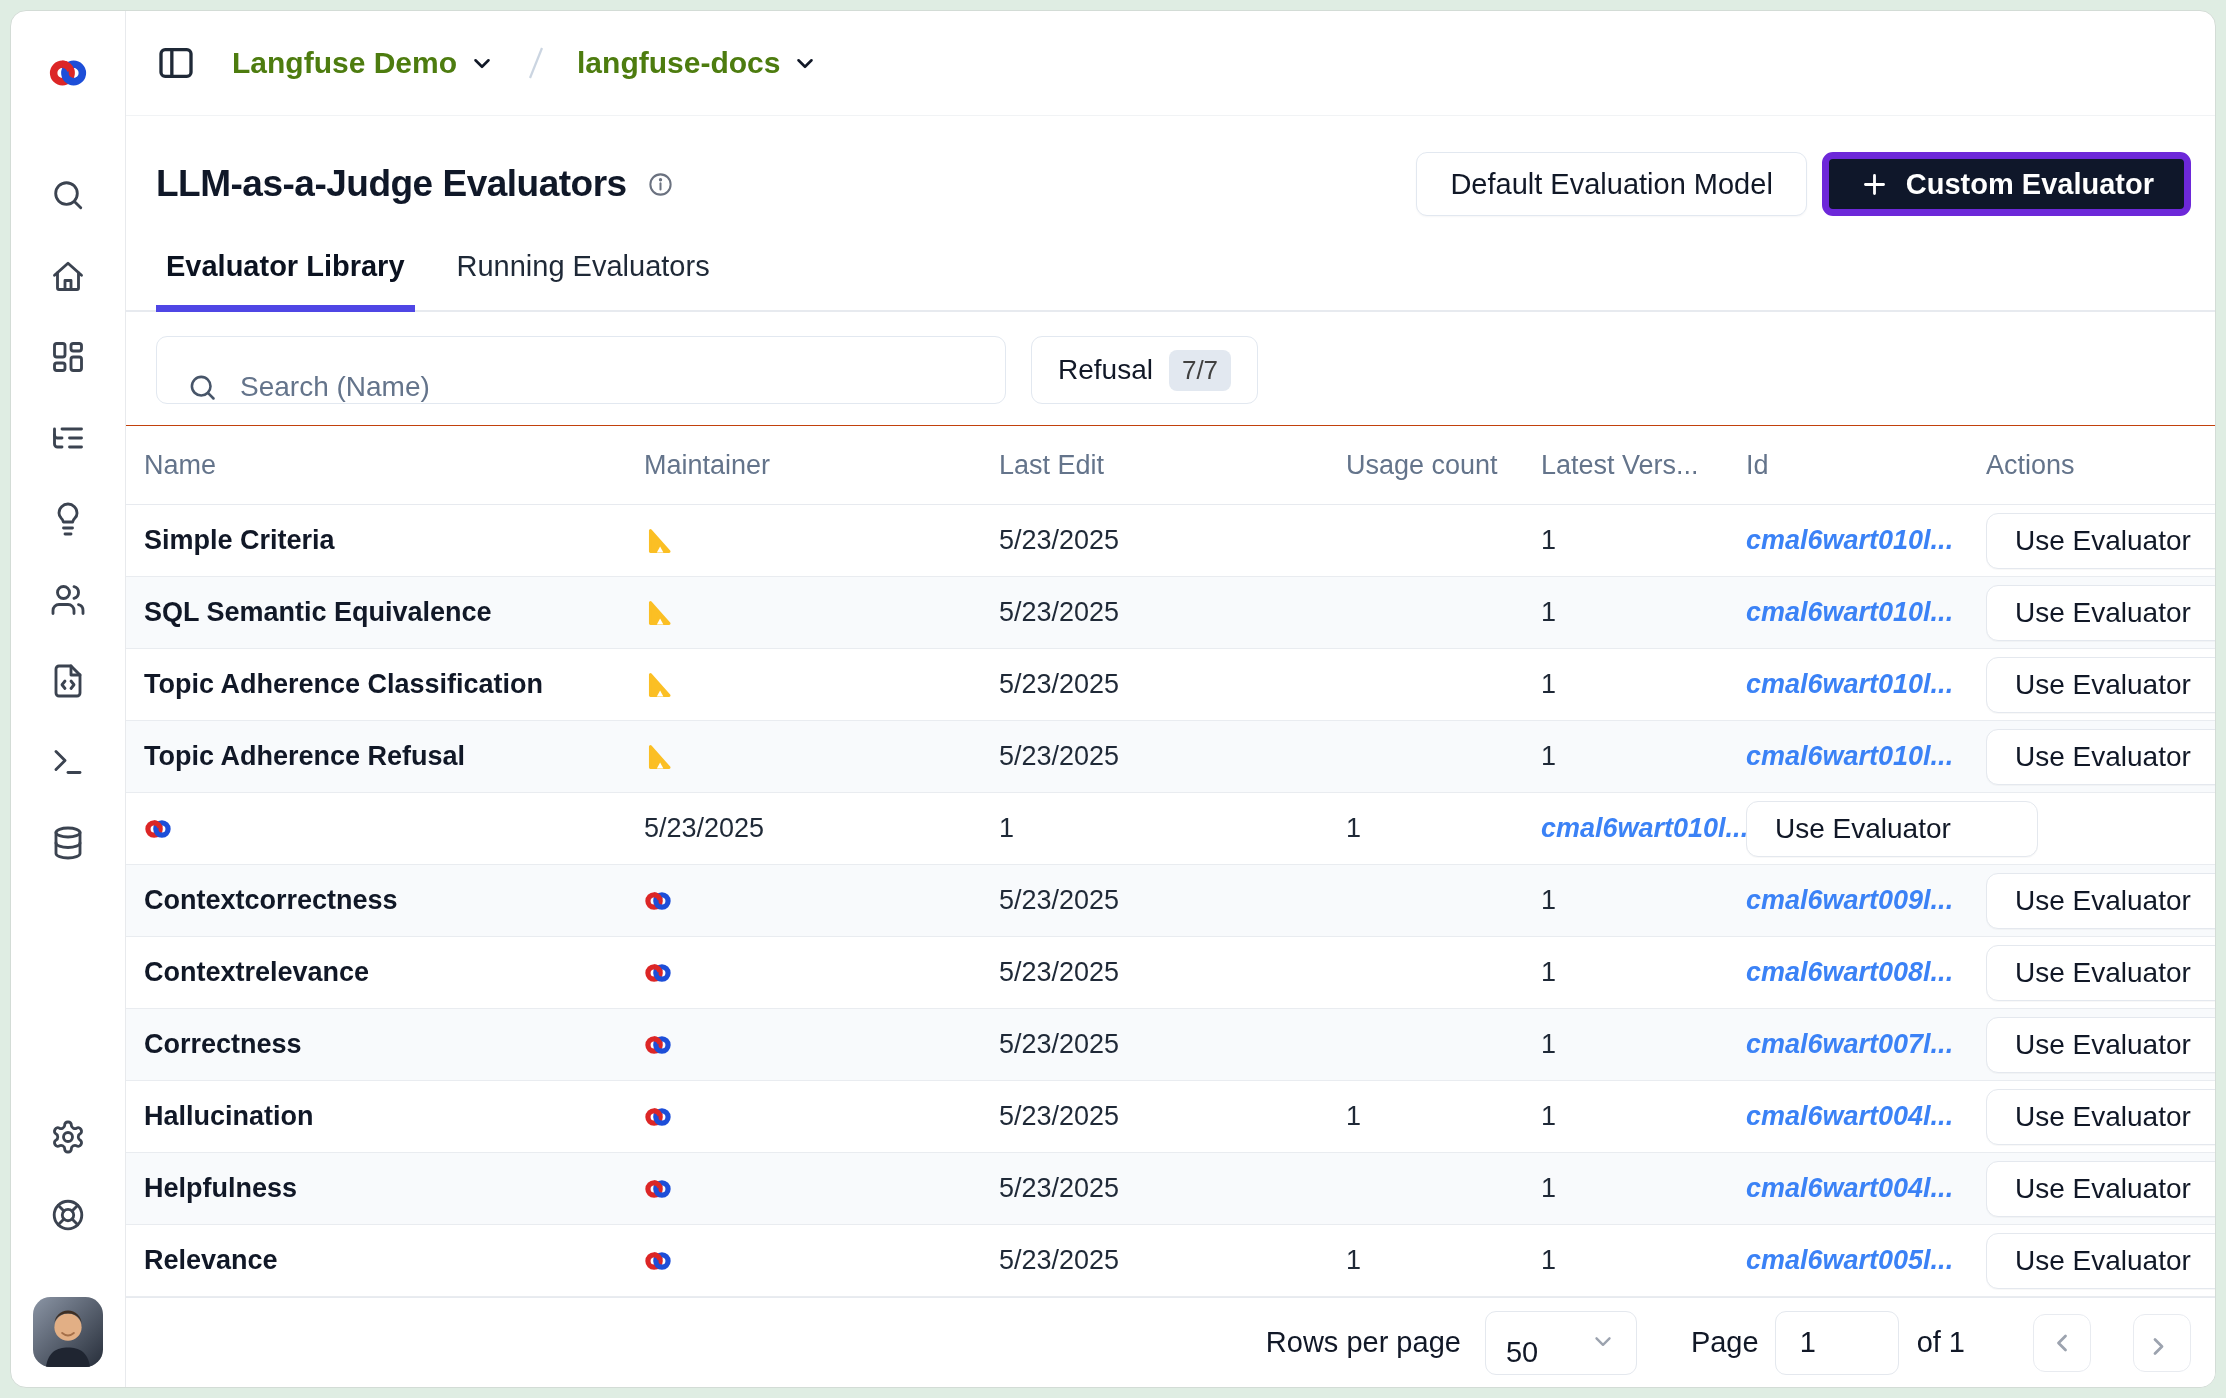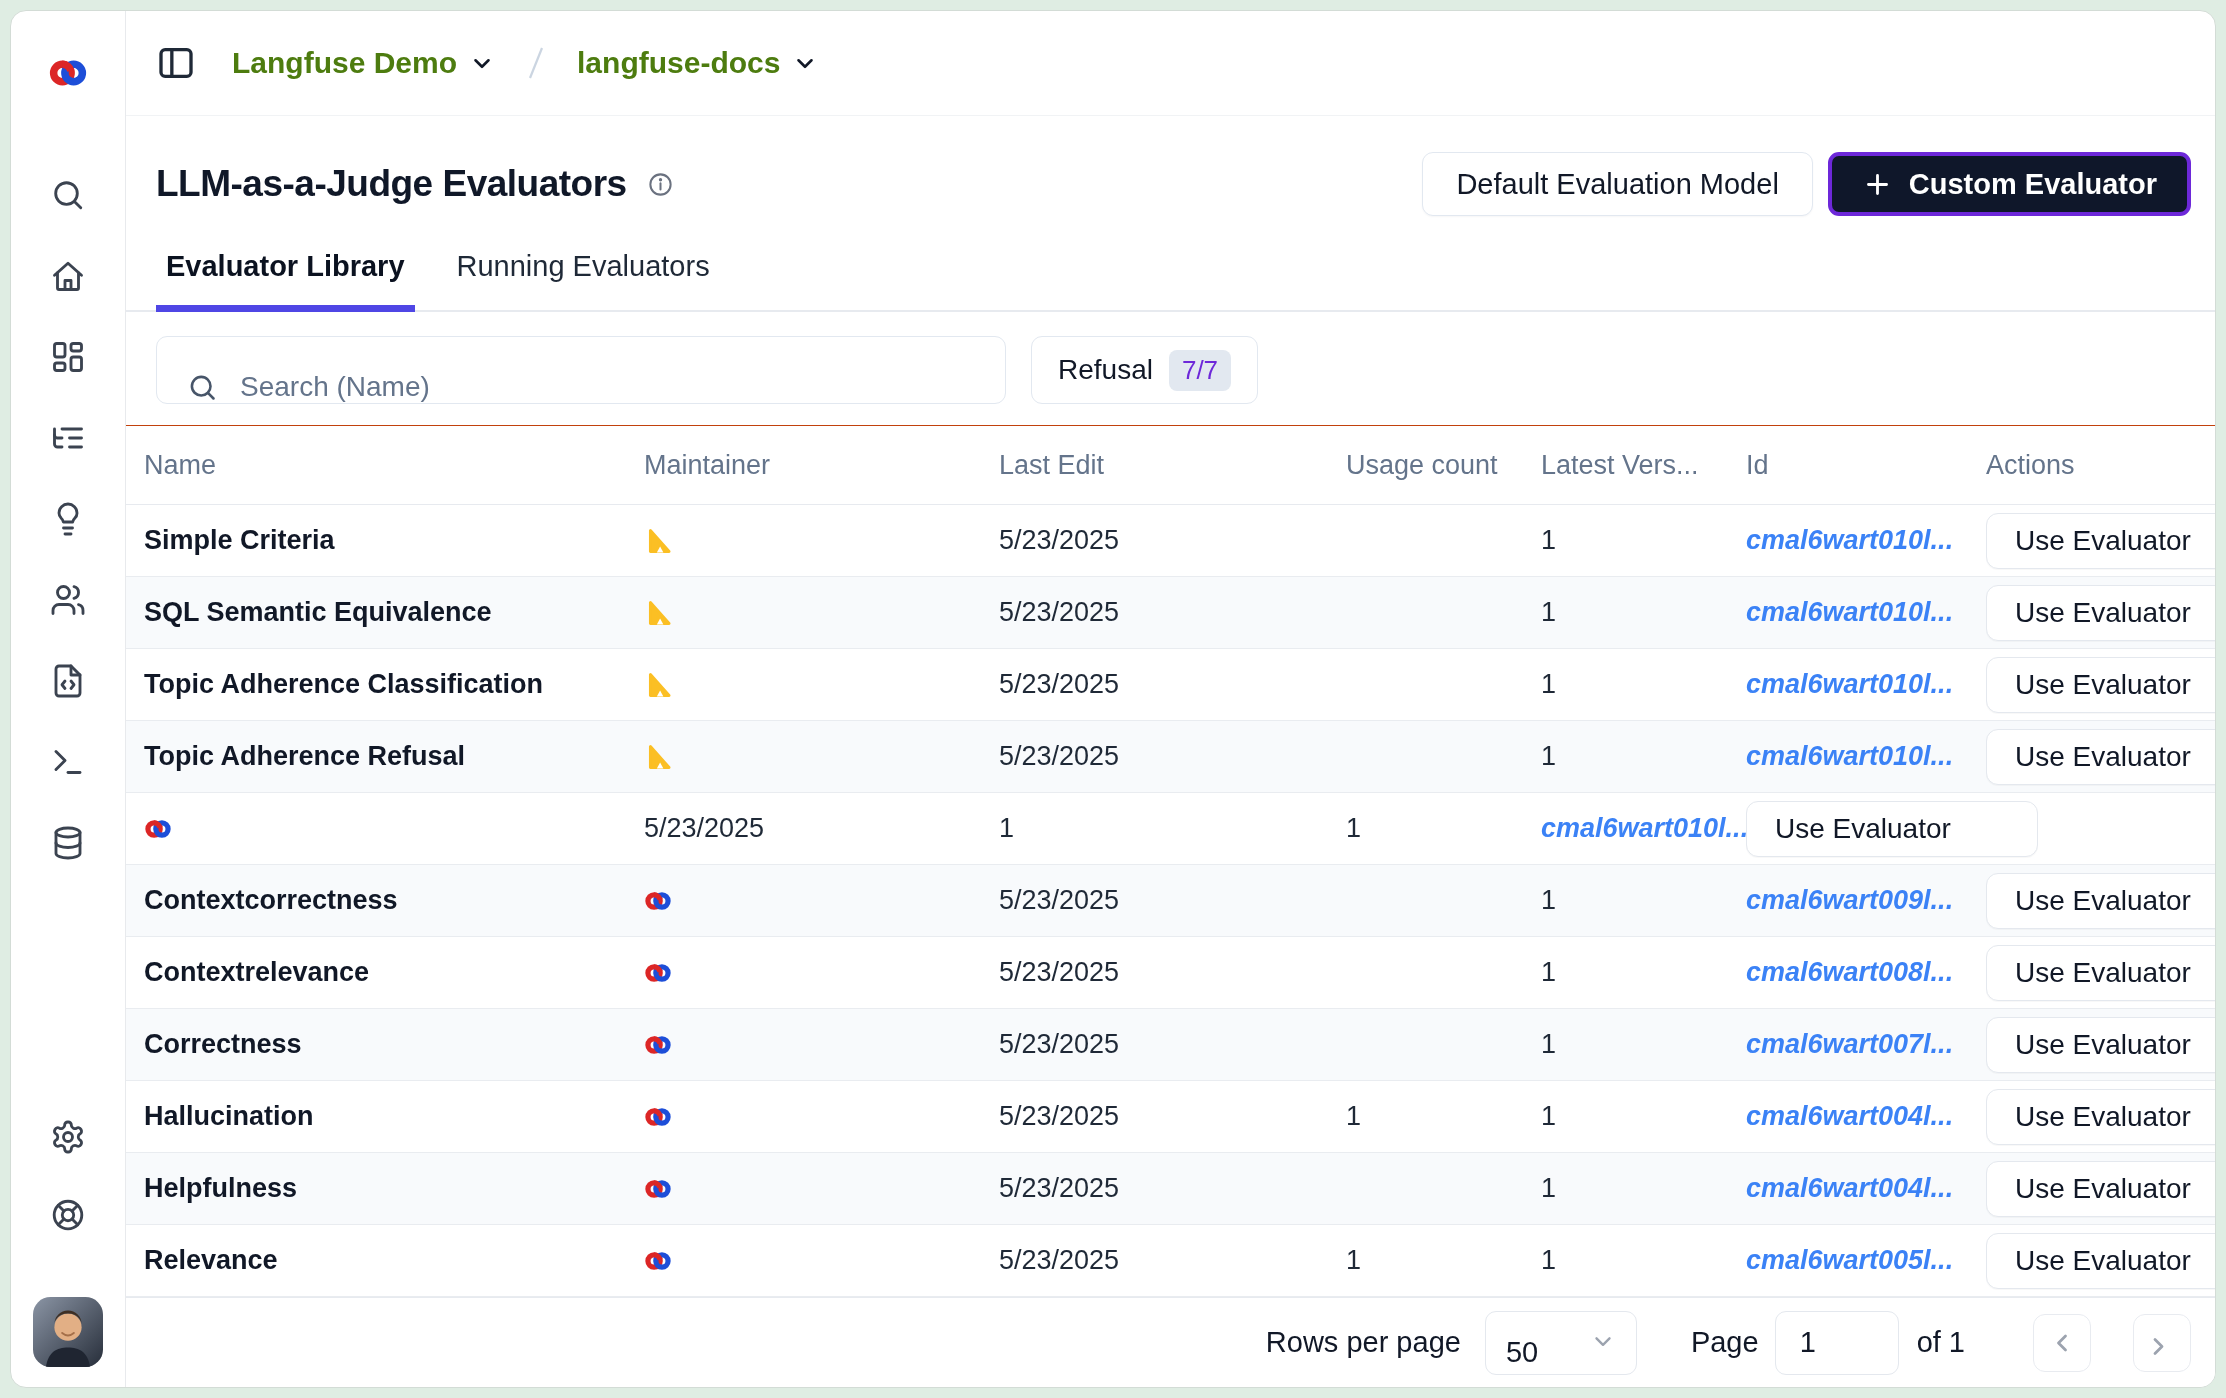--- a/index.html
+++ b/index.html
@@ -46,21 +46,21 @@
   
   .title-row { margin-top:36px; padding:0 24px 0 30px; display:flex; align-items:center; height:64px; }
   .page-title { font-size:37px; font-weight:700; letter-spacing:-0.5px; color:#101828; }
   .info-icon { width:27px; height:27px; margin-left:20px; cursor:pointer; }
   .info-icon svg { width:27px; height:27px; stroke:#6b7280; stroke-width:1.8; fill:none; stroke-linecap:round;}
   .title-spacer { flex:1; }
   .btn { display:flex; align-items:center; height:64px; border-radius:11px; cursor:pointer;
     font-size:29px; white-space:nowrap; }
   .btn-outline { background:#fff; border:1px solid #e2e8f0; color:#111827; font-weight:500;
     padding:0 33px; box-shadow:0 1px 2px rgba(16,24,40,.04); }
-  .btn-dark { background:#0f172a; border:4px solid #6d28d9; color:#ffffff; font-weight:600;
+  .btn-dark { background:#0f172a; border:7px solid #6d28d9; color:#ffffff; font-weight:600;
     padding:0 30px; margin-left:15px; }
   .plus-icon { width:31px; height:31px; margin-right:16px; }
   .plus-icon svg { width:31px; height:31px; stroke:#ffffff; stroke-width:2.2; fill:none; stroke-linecap:round;}
   
   .tabs { margin-top:34px; padding-left:30px; display:flex; border-bottom:2px solid #e7eaef; }
   .tab { font-size:29px; font-weight:500; color:#1f2937; padding:0 10px 22px 10px; cursor:pointer;
     margin-bottom:-2px; border-bottom:7px solid transparent; }
   .tab + .tab { margin-left:32px; }
   .tab.active { color:#0b1220; font-weight:600; border-bottom-color:#4f46e5; }
   
@@ -68,21 +68,21 @@
   .search-box { width:850px; height:68px; border:1px solid #e2e8f0; border-radius:11px;
     display:flex; align-items:flex-end; padding-left:30px; background:#fff; cursor:text; }
   .search-box svg { width:31px; height:31px; stroke:#475569; stroke-width:2; fill:none; stroke-linecap:round;}
   .search-input { border:none; outline:none; margin-left:22px; font-size:28px; flex:1;
     font-family:"Liberation Sans", sans-serif; color:#111827; background:transparent; }
   .search-input::placeholder { color:#64748b; }
   .columns-btn { margin-left:25px; height:68px; border:1px solid #e2e8f0; border-radius:11px;
     display:flex; align-items:center; padding:0 26px; background:#fff; cursor:pointer; }
   .columns-label { font-size:28px; font-weight:500; color:#111827; }
   .columns-badge { margin-left:16px; background:#e2e8f0; border-radius:8px; padding:5px 13px;
-    font-size:26px; color:#6d28d9; }
+    font-size:26px; color:#404040; }
   
   :root { --grid: 500px 355px 347px 195px 205px 240px 300px; }
   .table { margin-top:21px; }
   .t-head, .t-row { display:grid; grid-template-columns:var(--grid); align-items:center; padding-left:18px; }
   .t-head { height:80px; border-top:1px solid #c2410c; border-bottom:1px solid #e7eaef; }
   .th { font-size:27px; font-weight:400; color:#64748b; white-space:nowrap; overflow:hidden; }
   .t-row { height:72px; border-bottom:1px solid #e9ecf0; cursor:pointer; }
   .t-row:nth-child(even) { background:#f8fafc; }
   .cell { font-size:27px; color:#1f2937; white-space:nowrap; }
   .c-name { font-weight:600; color:#111827; }

